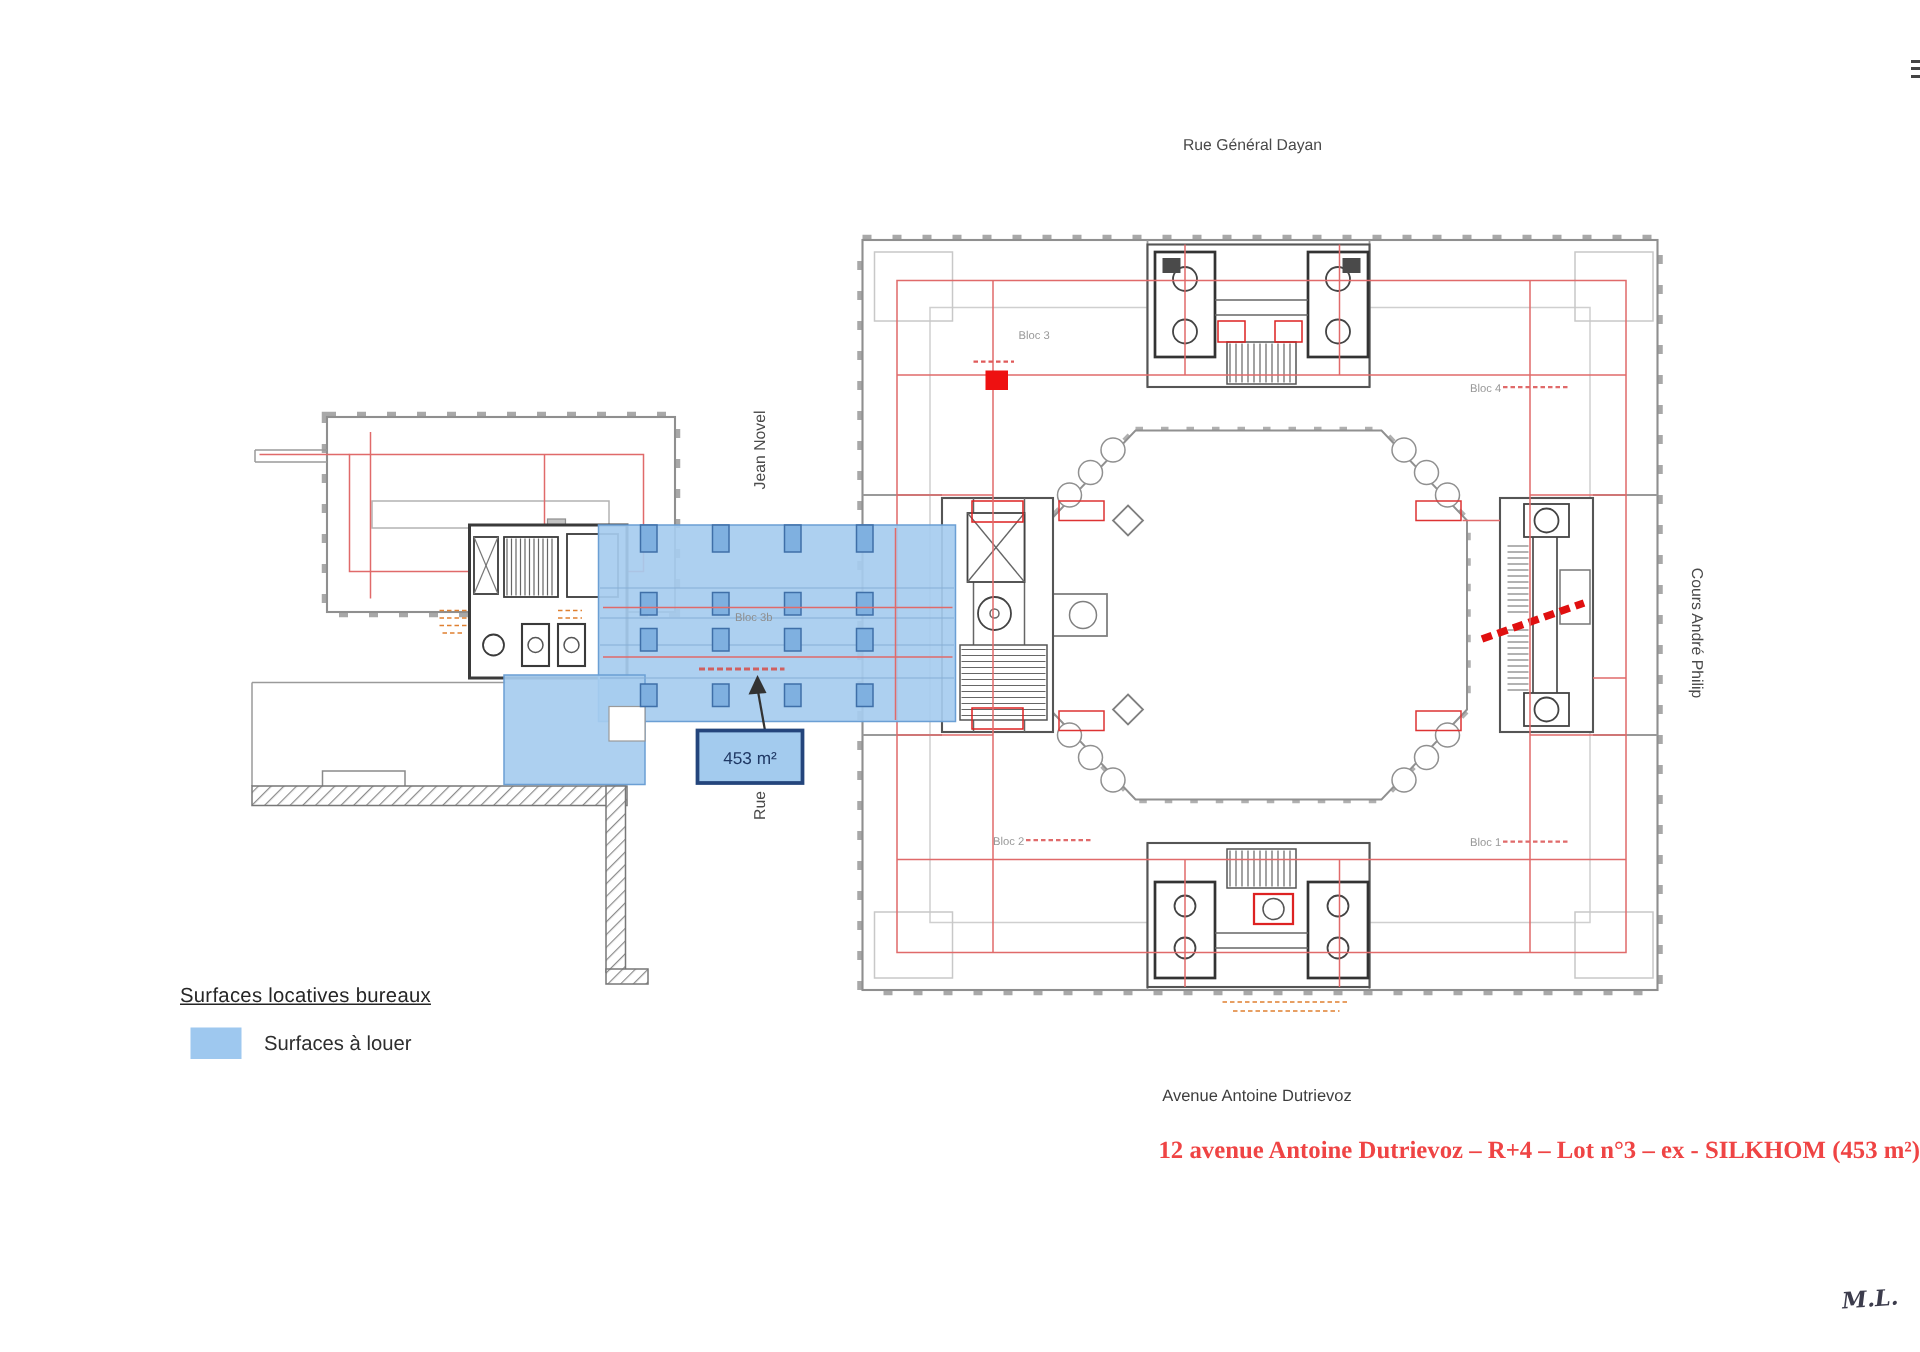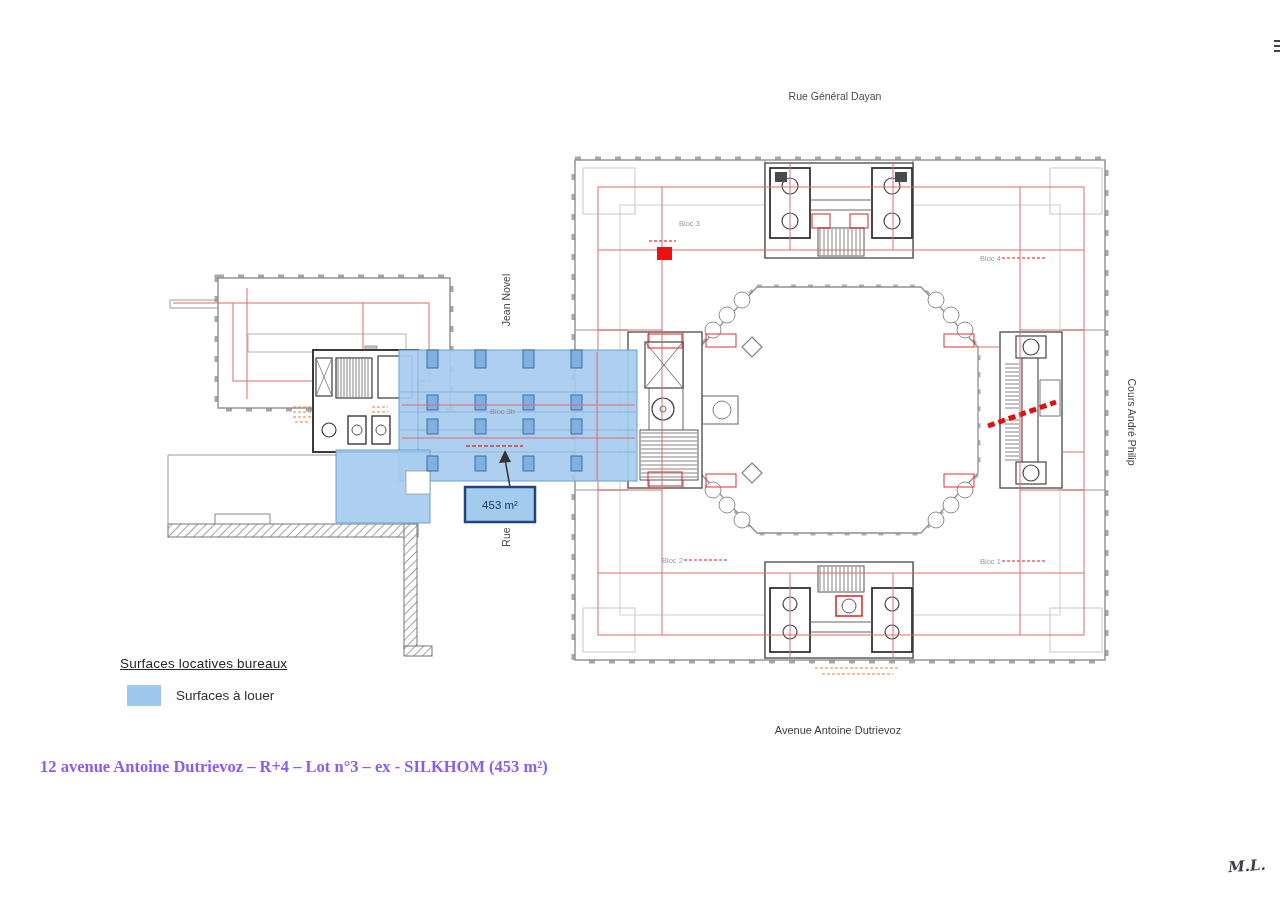--- a/index.html
+++ b/index.html
@@ -4,22 +4,22 @@
 <style>
   html,body{margin:0;padding:0;background:#fff;}
   .page{position:relative;width:1280px;height:901px;background:#ffffff;overflow:hidden;
         font-family:"Liberation Sans", sans-serif;}
   .plan-svg{position:absolute;left:0;top:0;}
   .legend{position:absolute;left:120px;top:656px;}
   .legend-heading{font-size:13.5px;font-weight:normal;color:#262626;text-decoration:underline;letter-spacing:.2px;}
   .legend-row{position:absolute;left:7px;top:29px;display:flex;align-items:center;}
   .legend-swatch{width:34px;height:21px;background:#9ec8ef;}
   .legend-label{margin-left:15px;font-size:13.5px;color:#2e2e2e;white-space:nowrap;}
-  .doc-title{position:absolute;left:40px;top:757px;width:1240px;text-align:left;
-             font-family:"Liberation Serif", serif;font-weight:bold;font-size:16.5px;color:#8b5cf6;}
+  .doc-title{position:absolute;left:40px;top:757px;width:1240px;text-align:right;
+             font-family:"Liberation Serif", serif;font-weight:bold;font-size:16.5px;color:#ef4444;}
   .signature{position:absolute;left:1228px;top:857px;font-family:"DejaVu Serif", serif;
              font-style:italic;font-weight:600;font-size:15px;color:#3c3c4c;transform:rotate(-4deg);}
   .edge-artifact{position:absolute;left:1274px;top:40px;width:6px;height:14px;
     background:repeating-linear-gradient(#444 0 2px,#fff 2px 5px);}
   svg text{font-family:"Liberation Sans", sans-serif;}
 </style>
 </head>
 <body>
 
 <div class="page">

